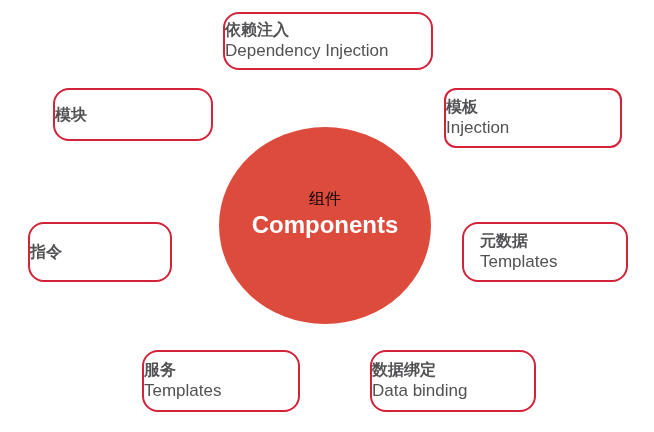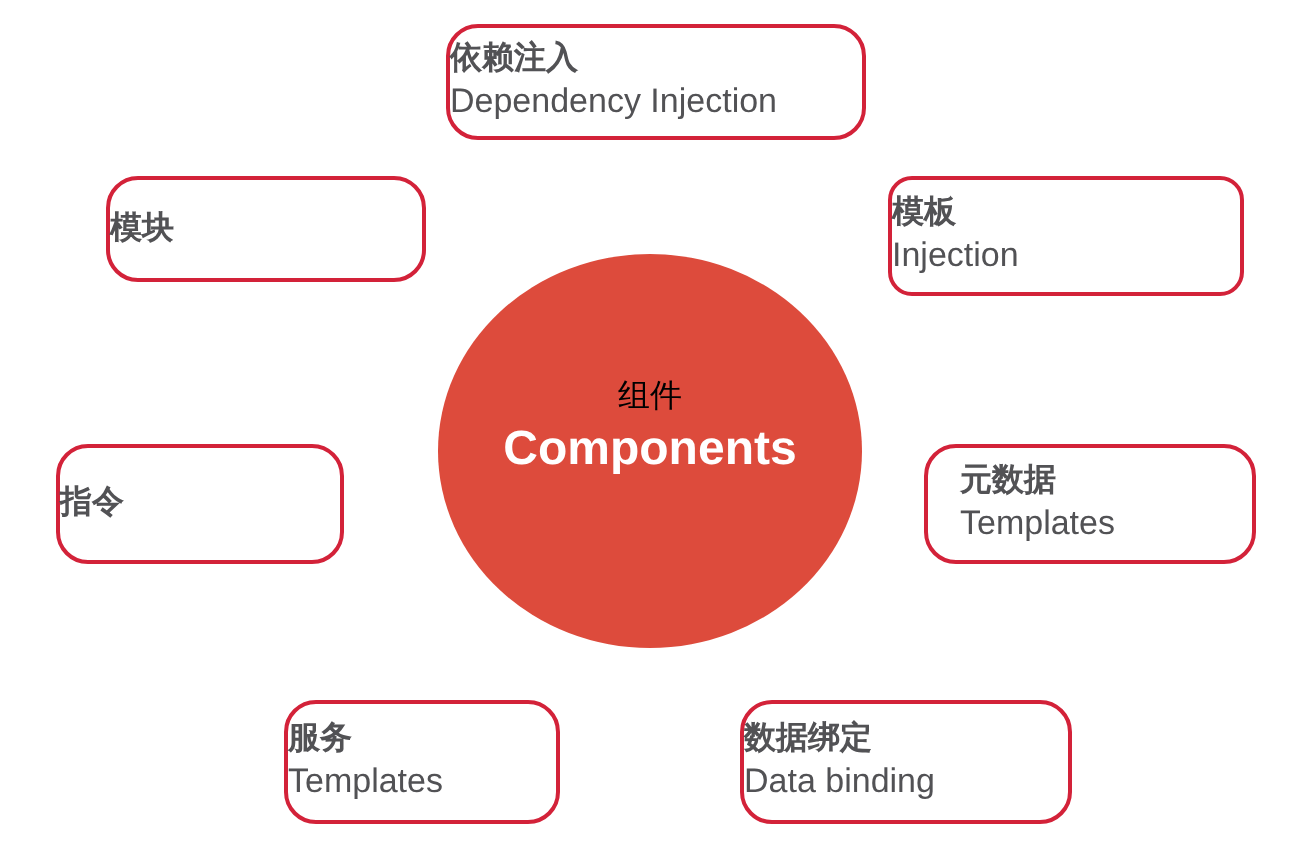--- a/index.html
+++ b/index.html
@@ -66,21 +66,21 @@
     color: #ffffff;
     font-size: 24px;
     font-weight: 700;
   }
   
   .pos-dependency-injection { left: 223px; top: 12px;  width: 210px; height: 58px; }
   .pos-modules             { left: 53px;  top: 88px;  width: 160px; height: 53px; }
   .pos-templates           { left: 444px; top: 88px;  width: 178px; height: 60px; border-radius: 12px; }
   .pos-directives          { left: 28px;  top: 222px; width: 144px; height: 60px; }
   .pos-metadata            { left: 462px; top: 222px; width: 166px; height: 60px; padding-left: 16px; }
-  .pos-services            { left: 142px; top: 350px; width: 138px; height: 62px; }
+  .pos-services            { left: 142px; top: 350px; width: 158px; height: 62px; }
   .pos-data-binding        { left: 370px; top: 350px; width: 166px; height: 62px; }
 </style>
 </head>
 <body>
 
 <div class="canvas">
 
   <div class="node-box pos-dependency-injection">
     <span class="zh" data-bind="diagram.nodes.0.zh">依赖注入</span>
     <span class="en" data-bind="diagram.nodes.0.en">Dependency Injection</span>

